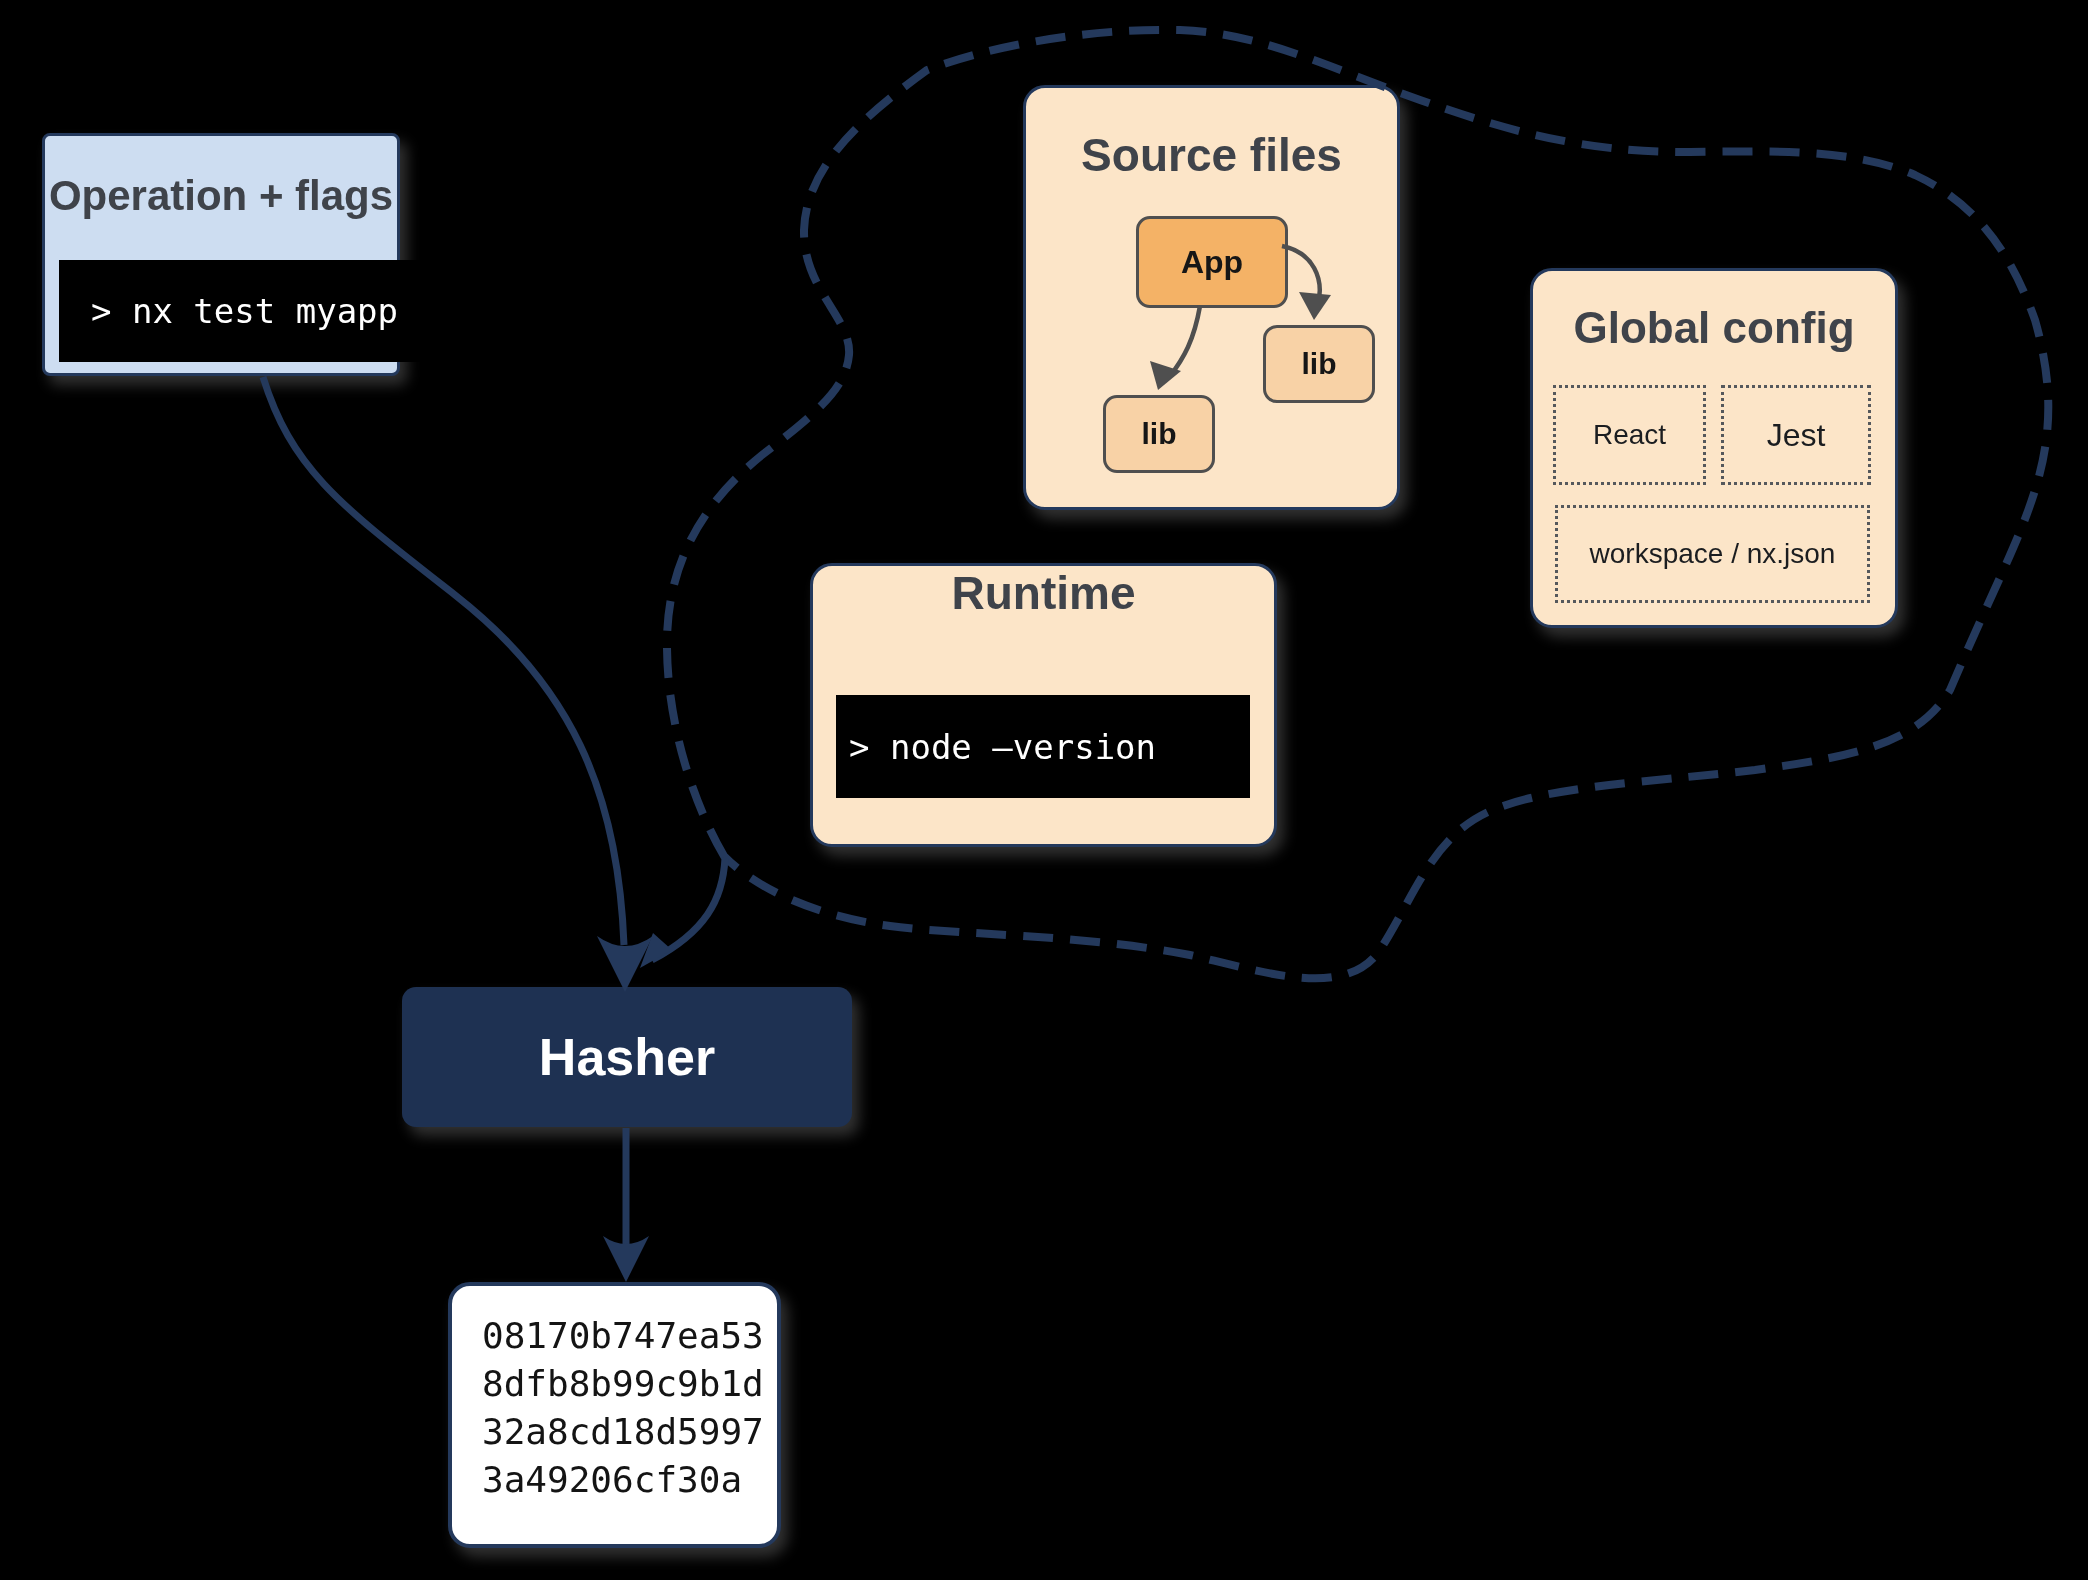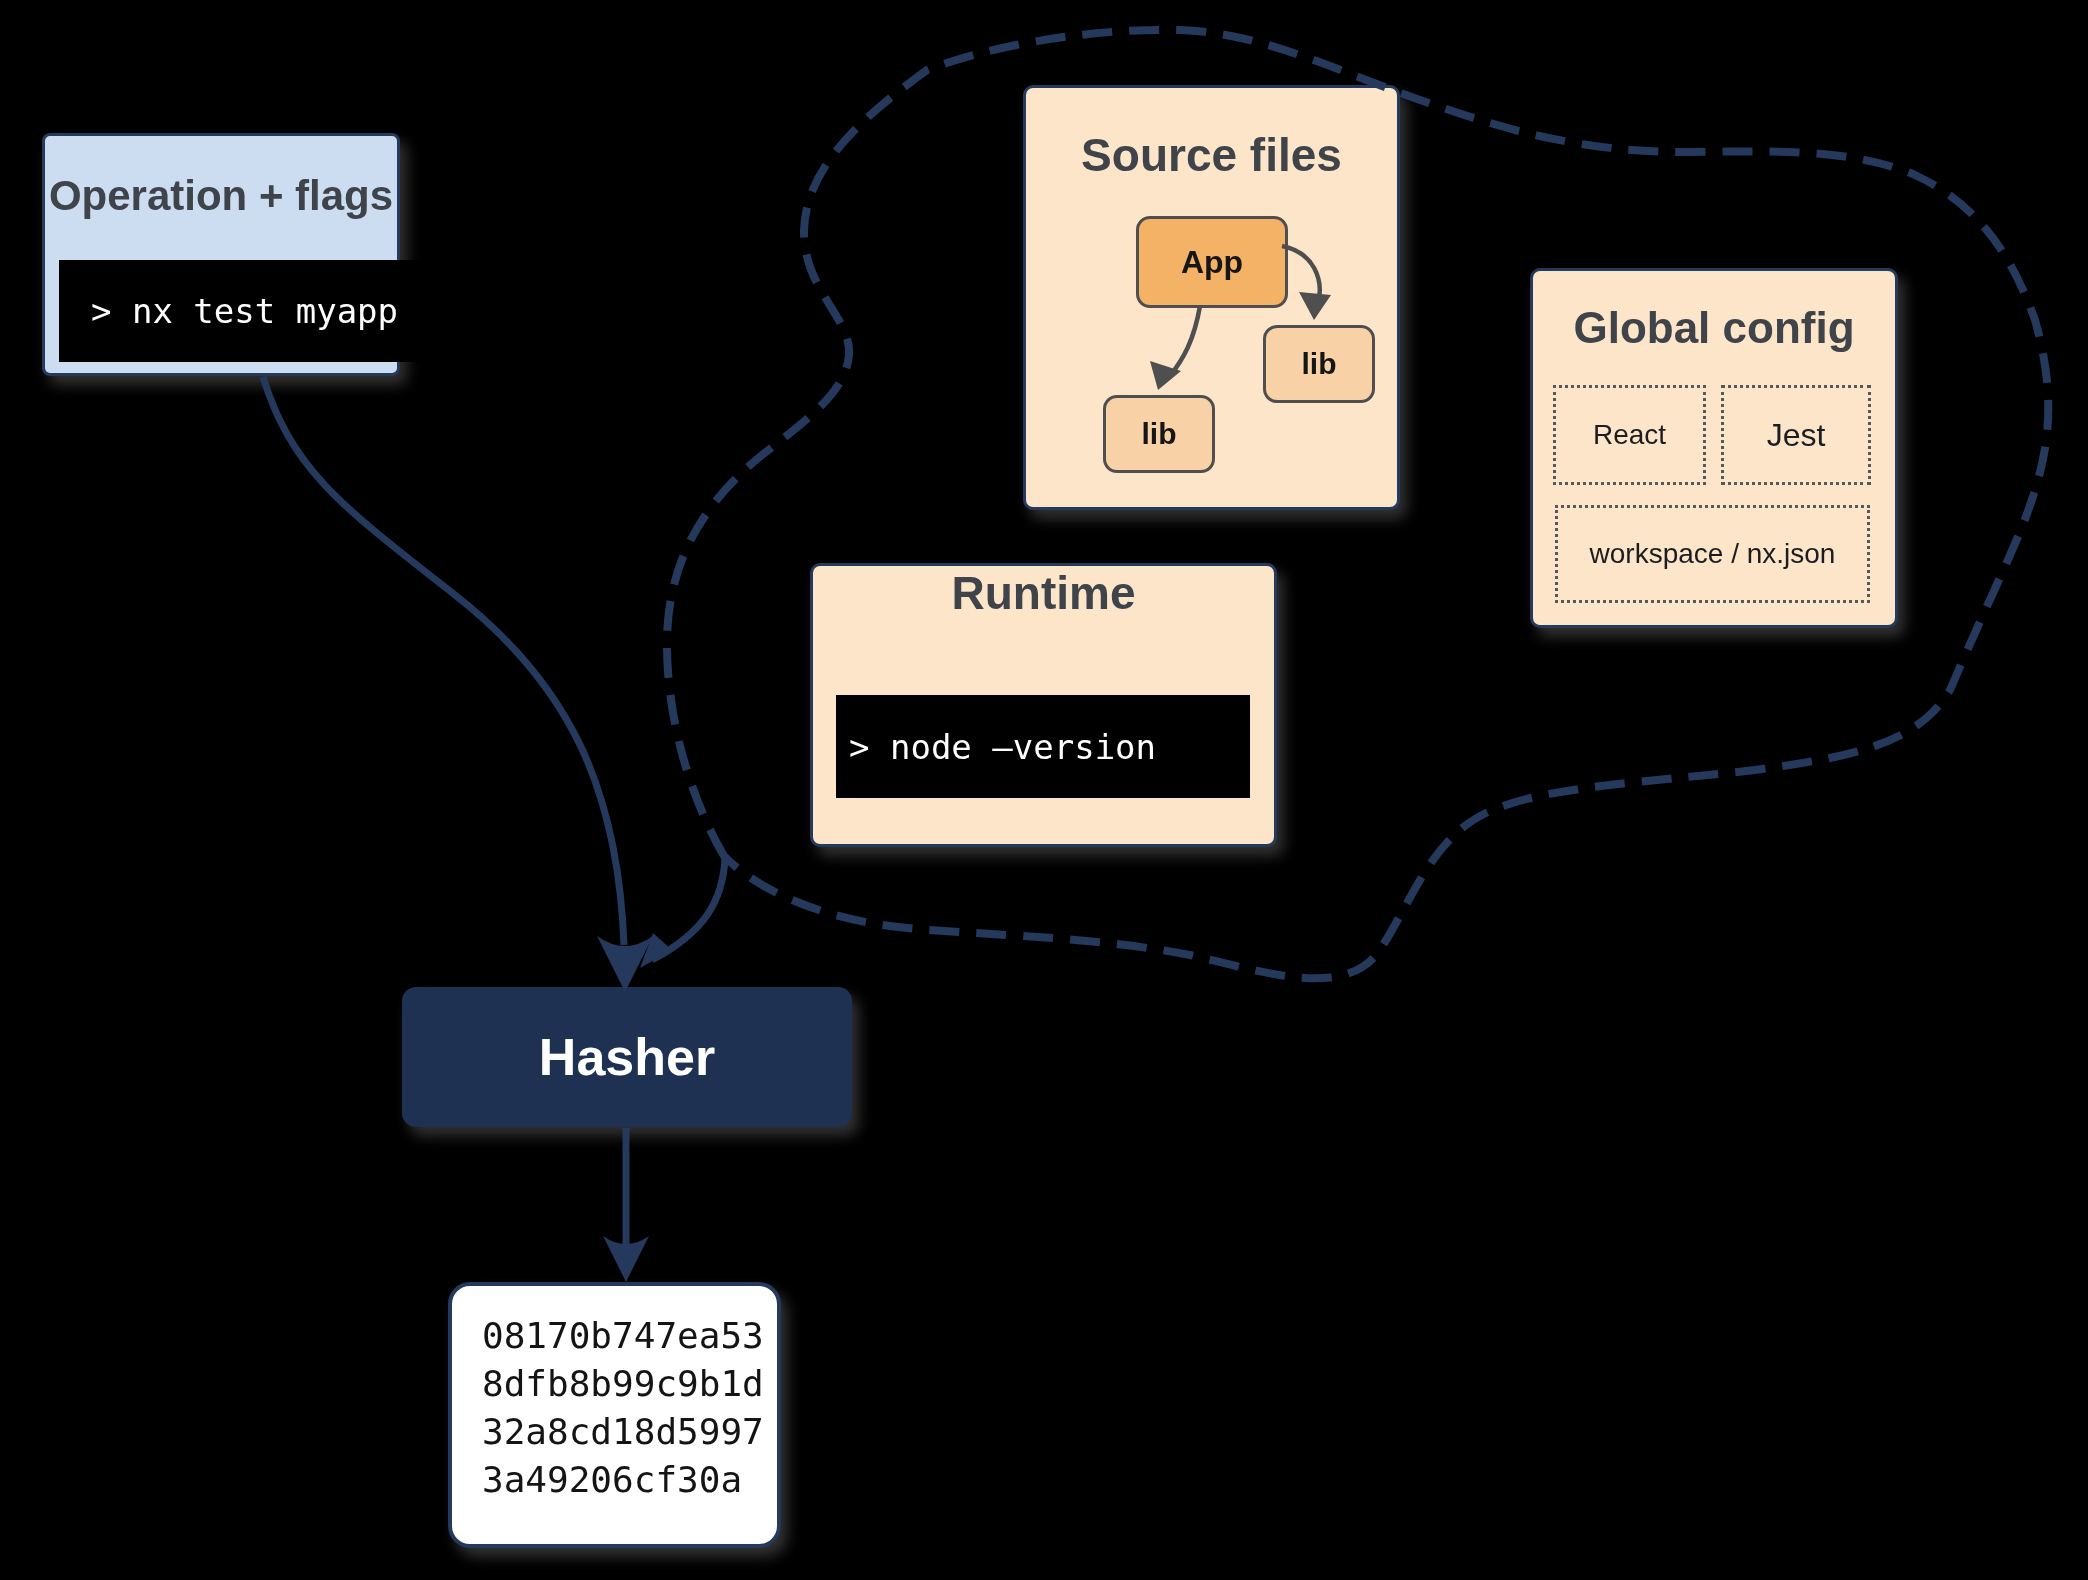--- a/index.html
+++ b/index.html
@@ -5,21 +5,21 @@
   :root{
     --bg:#000000; --navy:#24395c; --navy-fill:#1e3152; --light-blue:#cdddf1;
     --peach:#fce5c8; --orange:#f4b266; --light-orange:#f8d2a6; --title-gray:#3f434a;
     --arrow-gray:#4f4f4f; --dot-gray:#55585c; --white:#ffffff; --terminal:#000000; --ink:#141414;
   }
   html,body{margin:0;padding:0;background:var(--bg);}
   #canvas{position:relative;width:2088px;height:1580px;background:var(--bg);overflow:hidden;
           font-family:"Liberation Sans",sans-serif;}
   .abs{position:absolute;box-sizing:border-box;}
   .card{border:3px solid var(--navy);box-shadow:7px 9px 14px rgba(175,175,175,.28);}
-  .peach-card{background:var(--peach);border-radius:10px;}
+  .peach-card{background:var(--peach);border-radius:22px;}
   .box-title{width:100%;text-align:center;font-weight:bold;color:var(--title-gray);}
   .terminal{background:var(--terminal);display:flex;align-items:center;
             font-family:"DejaVu Sans Mono",monospace;color:var(--white);white-space:pre;}
   .node{display:flex;align-items:center;justify-content:center;font-weight:bold;color:#161616;
         border:3px solid var(--arrow-gray);border-radius:14px;font-size:30px;}
   .dotted{border:3px dotted var(--dot-gray);display:flex;align-items:center;justify-content:center;
           color:#1b1d20;}
   svg.overlay{position:absolute;left:0;top:0;z-index:6;pointer-events:none;}
   .layer{z-index:2;}
   .cloud-path{fill:none;stroke:var(--navy);stroke-width:8;stroke-dasharray:30 17;}

